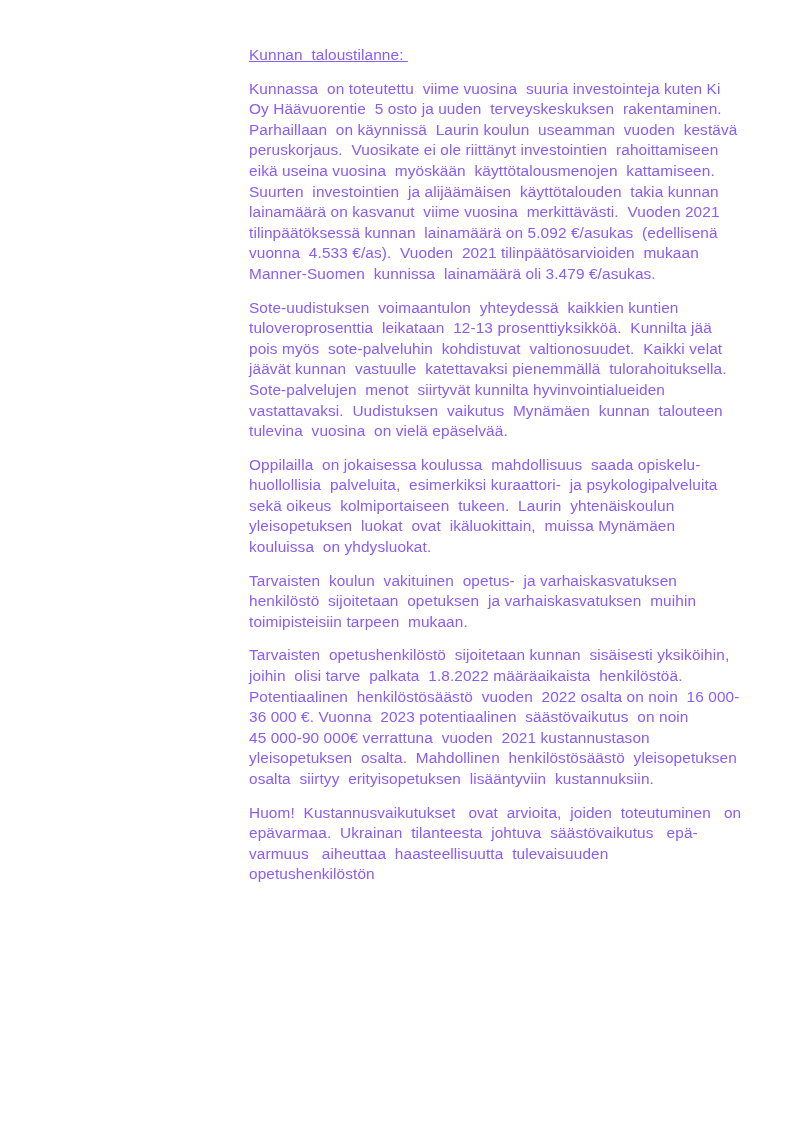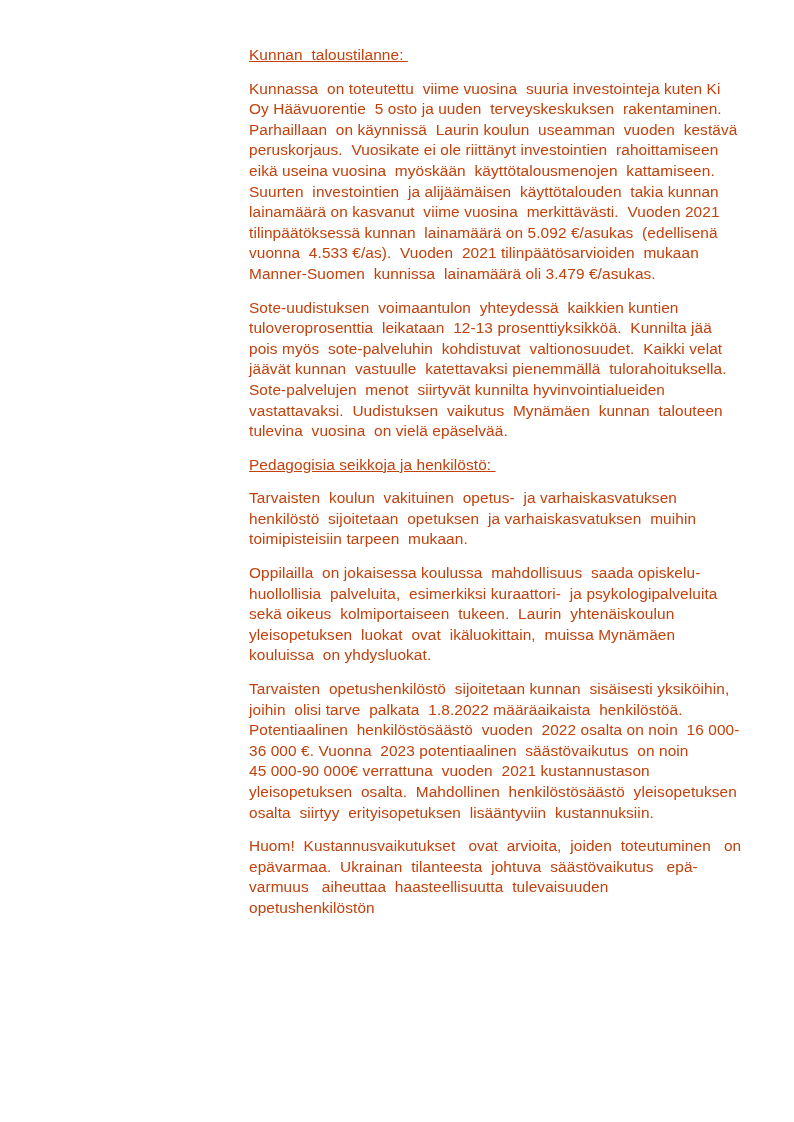--- a/index.html
+++ b/index.html
@@ -7,21 +7,21 @@
     padding: 0;
     background: #ffffff;
   }
   .page {
     position: relative;
     width: 794px;
     height: 1122px;
     background: #ffffff;
     overflow: hidden;
     font-family: "Liberation Sans", sans-serif;
-    color: #c2410c;
+    color: #8b5cf6;
   }
   .content {
     position: absolute;
     left: 249px;
     top: 45px;
     width: 496px;
     font-size: 15.4px;
     line-height: 20.6px;
     letter-spacing: 0.1px;
   }
@@ -52,29 +52,28 @@
 tilinpäätöksessä kunnan  lainamäärä on 5.092 €/asukas  (edellisenä
 vuonna  4.533 €/as).  Vuoden  2021 tilinpäätösarvioiden  mukaan
 Manner-Suomen  kunnissa  lainamäärä oli 3.479 €/asukas.</div>
     <div class="block">Sote-uudistuksen  voimaantulon  yhteydessä  kaikkien kuntien
 tuloveroprosenttia  leikataan  12-13 prosenttiyksikköä.  Kunnilta jää
 pois myös  sote-palveluhin  kohdistuvat  valtionosuudet.  Kaikki velat
 jäävät kunnan  vastuulle  katettavaksi pienemmällä  tulorahoituksella.
 Sote-palvelujen  menot  siirtyvät kunnilta hyvinvointialueiden
 vastattavaksi.  Uudistuksen  vaikutus  Mynämäen  kunnan  talouteen
 tulevina  vuosina  on vielä epäselvää.</div>
-    <div class="block heading">Pedagogisia seikkoja ja henkilöstö: </div>
-    <div class="block">Tarvaisten  koulun  vakituinen  opetus-  ja varhaiskasvatuksen
-henkilöstö  sijoitetaan  opetuksen  ja varhaiskasvatuksen  muihin
-toimipisteisiin tarpeen  mukaan.</div>
     <div class="block">Oppilailla  on jokaisessa koulussa  mahdollisuus  saada opiskelu-
 huollollisia  palveluita,  esimerkiksi kuraattori-  ja psykologipalveluita
 sekä oikeus  kolmiportaiseen  tukeen.  Laurin  yhtenäiskoulun
 yleisopetuksen  luokat  ovat  ikäluokittain,  muissa Mynämäen
 kouluissa  on yhdysluokat.</div>
+    <div class="block">Tarvaisten  koulun  vakituinen  opetus-  ja varhaiskasvatuksen
+henkilöstö  sijoitetaan  opetuksen  ja varhaiskasvatuksen  muihin
+toimipisteisiin tarpeen  mukaan.</div>
     <div class="block">Tarvaisten  opetushenkilöstö  sijoitetaan kunnan  sisäisesti yksiköihin,
 joihin  olisi tarve  palkata  1.8.2022 määräaikaista  henkilöstöä.
 Potentiaalinen  henkilöstösäästö  vuoden  2022 osalta on noin  16 000-
 36 000 €. Vuonna  2023 potentiaalinen  säästövaikutus  on noin
 45 000-90 000€ verrattuna  vuoden  2021 kustannustason
 yleisopetuksen  osalta.  Mahdollinen  henkilöstösäästö  yleisopetuksen
 osalta  siirtyy  erityisopetuksen  lisääntyviin  kustannuksiin.</div>
     <div class="block">Huom!  Kustannusvaikutukset   ovat  arvioita,  joiden  toteutuminen   on
 epävarmaa.  Ukrainan  tilanteesta  johtuva  säästövaikutus   epä-
 varmuus   aiheuttaa  haasteellisuutta  tulevaisuuden   opetushenkilöstön</div>

